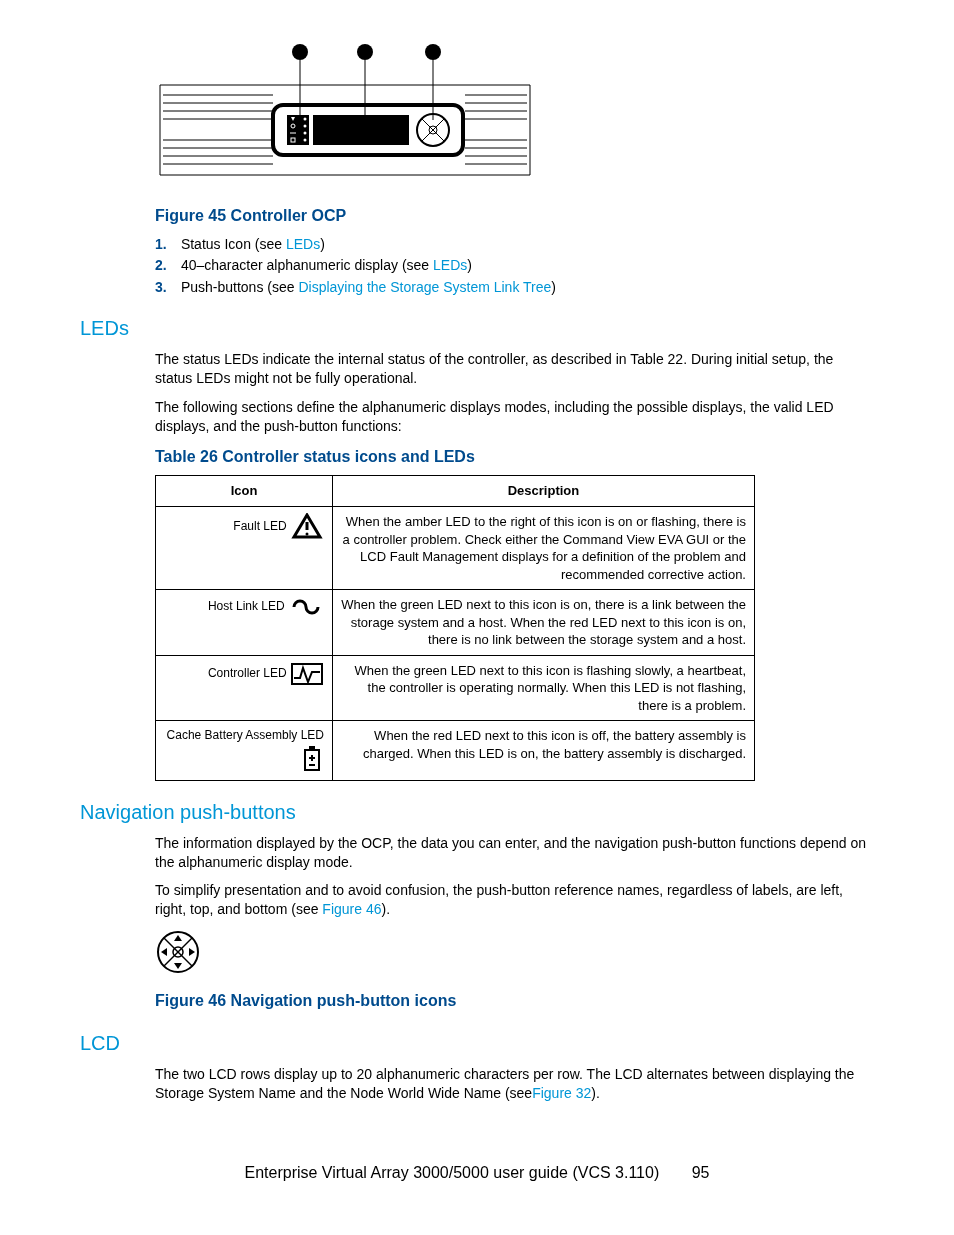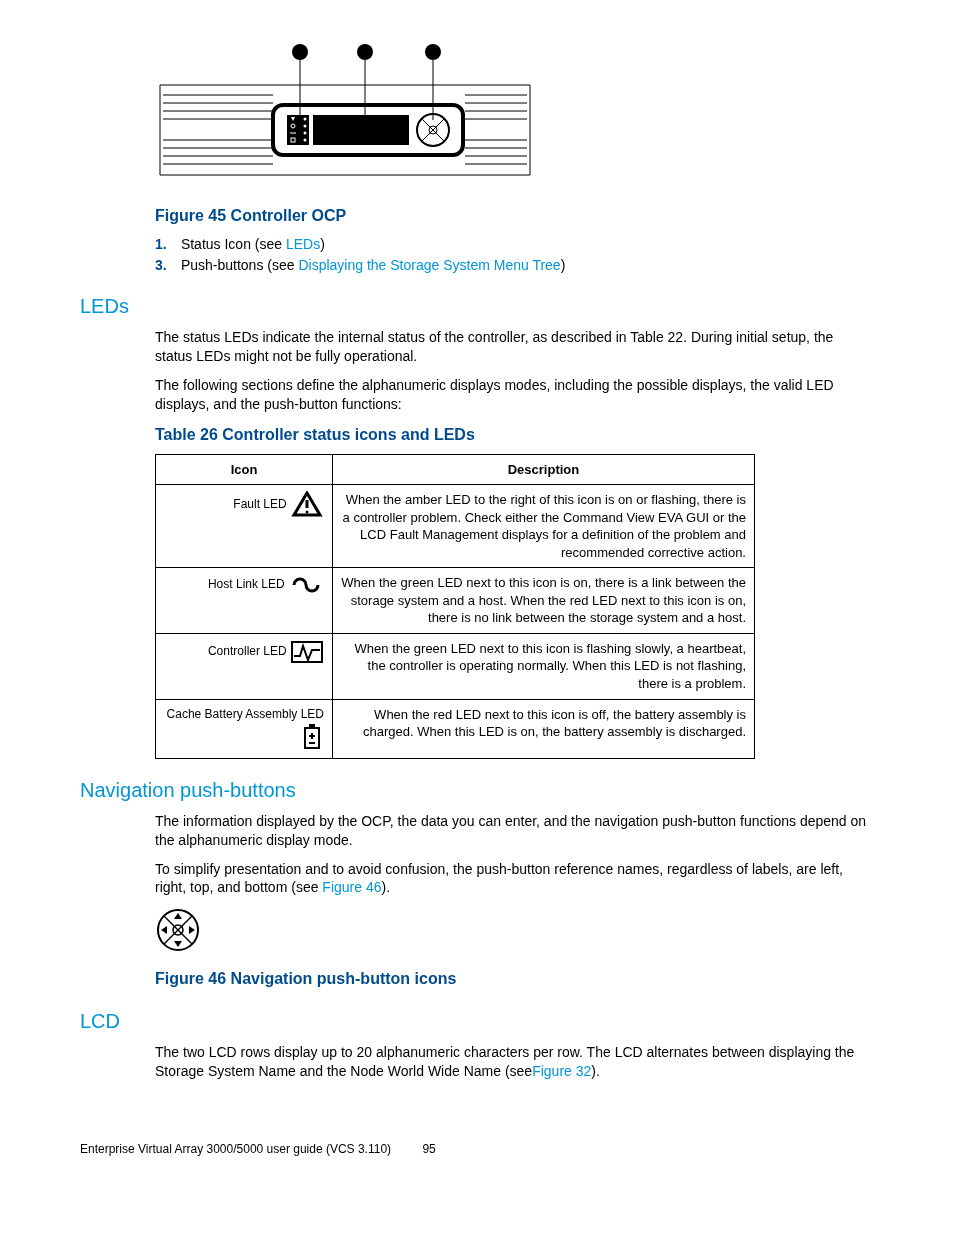--- a/index.html
+++ b/index.html
@@ -65,22 +65,22 @@
   table.icon-table th {
     font-weight: bold;
     text-align: center;
   }
   td.icon-cell {
     width: 160px;
     font-size: 12px;
   }
   .footer {
     margin-top: 60px;
-    text-align: left;
-    font-size: 12px;
+    text-align: center;
+    font-size: 16px;
   }
   .pagenum {
     margin-left: 28px;
   }
   .icon-svg {
     vertical-align: middle;
   }
   .ocp-svg { display:block; }
 </style>
 </head>
@@ -138,22 +138,26 @@
 </div>
 
 <div class="caption">Figure 45 Controller OCP</div>
 
 <ol class="numlist">
   <li>
     <span class="num">1.</span>
     <span>Status Icon (see </span><a class="link">LEDs</a><span>)</span>
   </li>
   <li>
+    <span class="num">2.</span>
+    <span>40–character alphanumeric display (see </span><a class="link">LEDs</a><span>)</span>
+  </li>
+  <li>
     <span class="num">3.</span>
-    <span>Push-buttons (see </span><a class="link">Displaying the Storage System Menu Tree</a><span>)</span>
+    <span>Push-buttons (see </span><a class="link">Displaying the Storage System Link Tree</a><span>)</span>
   </li>
 </ol>
 
 <div class="h2">LEDs</div>
 <div class="para">The status LEDs indicate the internal status of the controller, as described in Table 22. During initial setup, the status LEDs might not be fully operational.</div>
 <div class="para">The following sections define the alphanumeric displays modes, including the possible displays, the valid LED displays, and the push-button functions:</div>
 
 <div class="caption">Table 26 Controller status icons and LEDs</div>
 
 <table class="icon-table">

